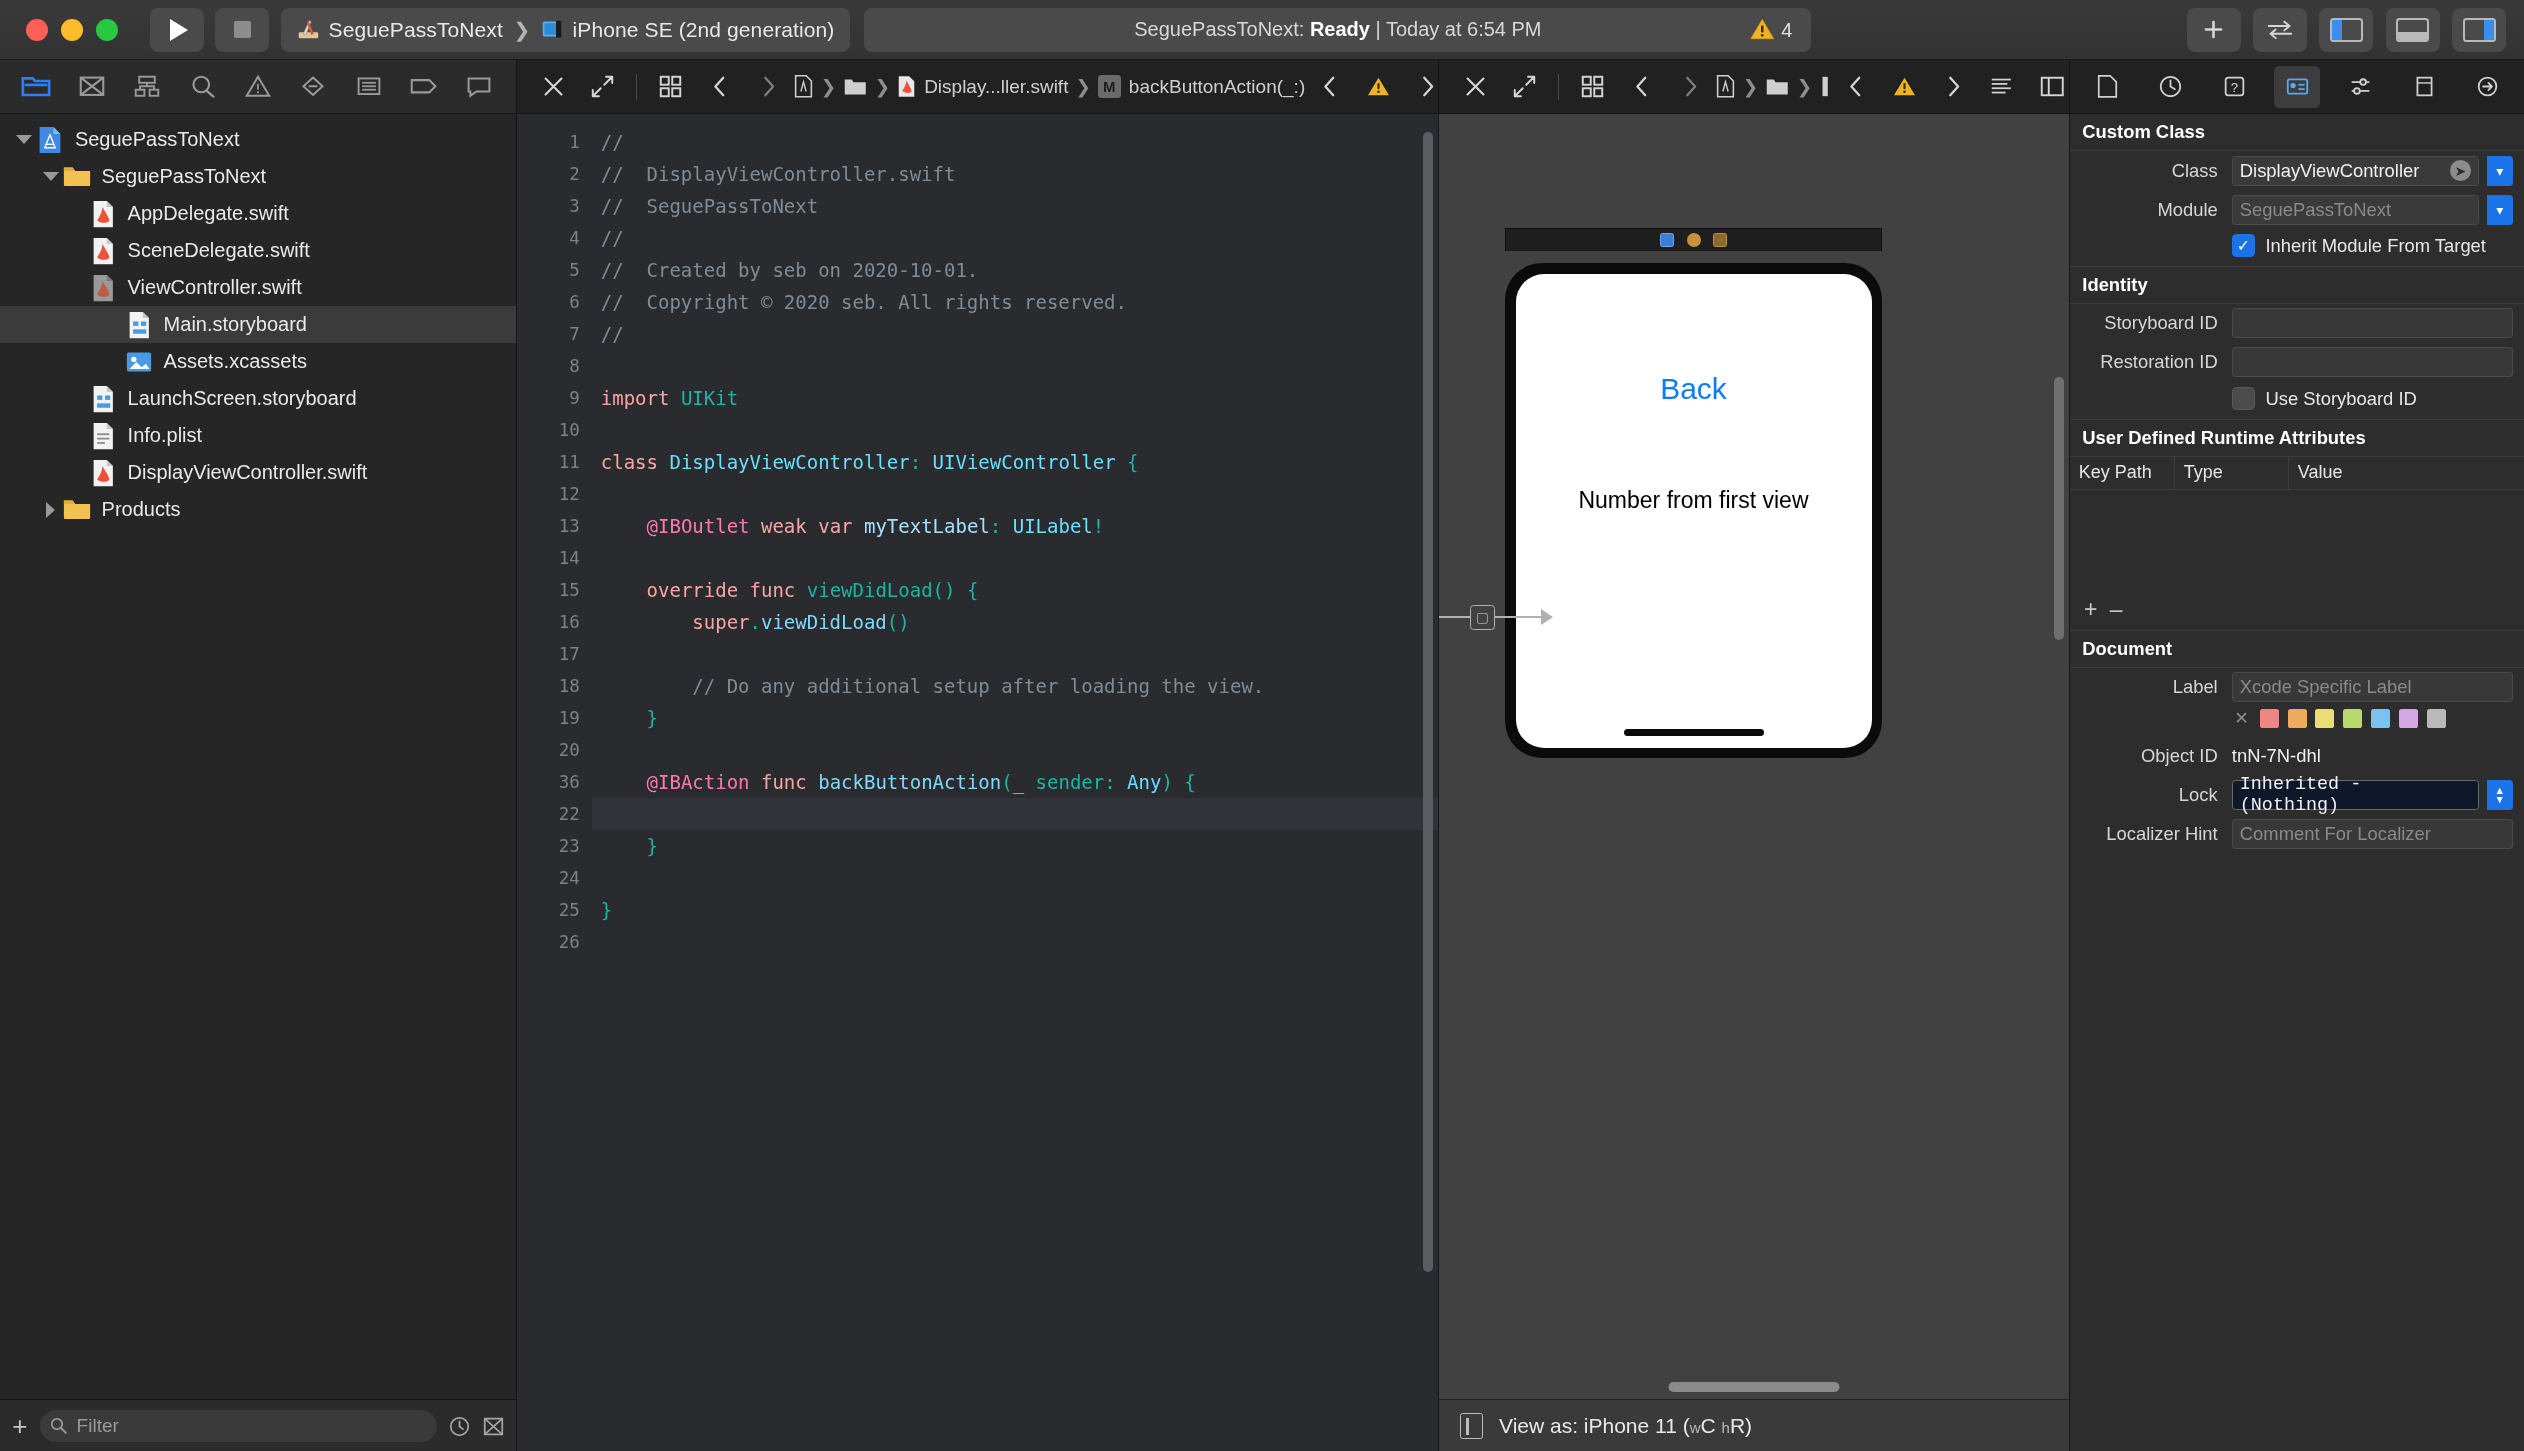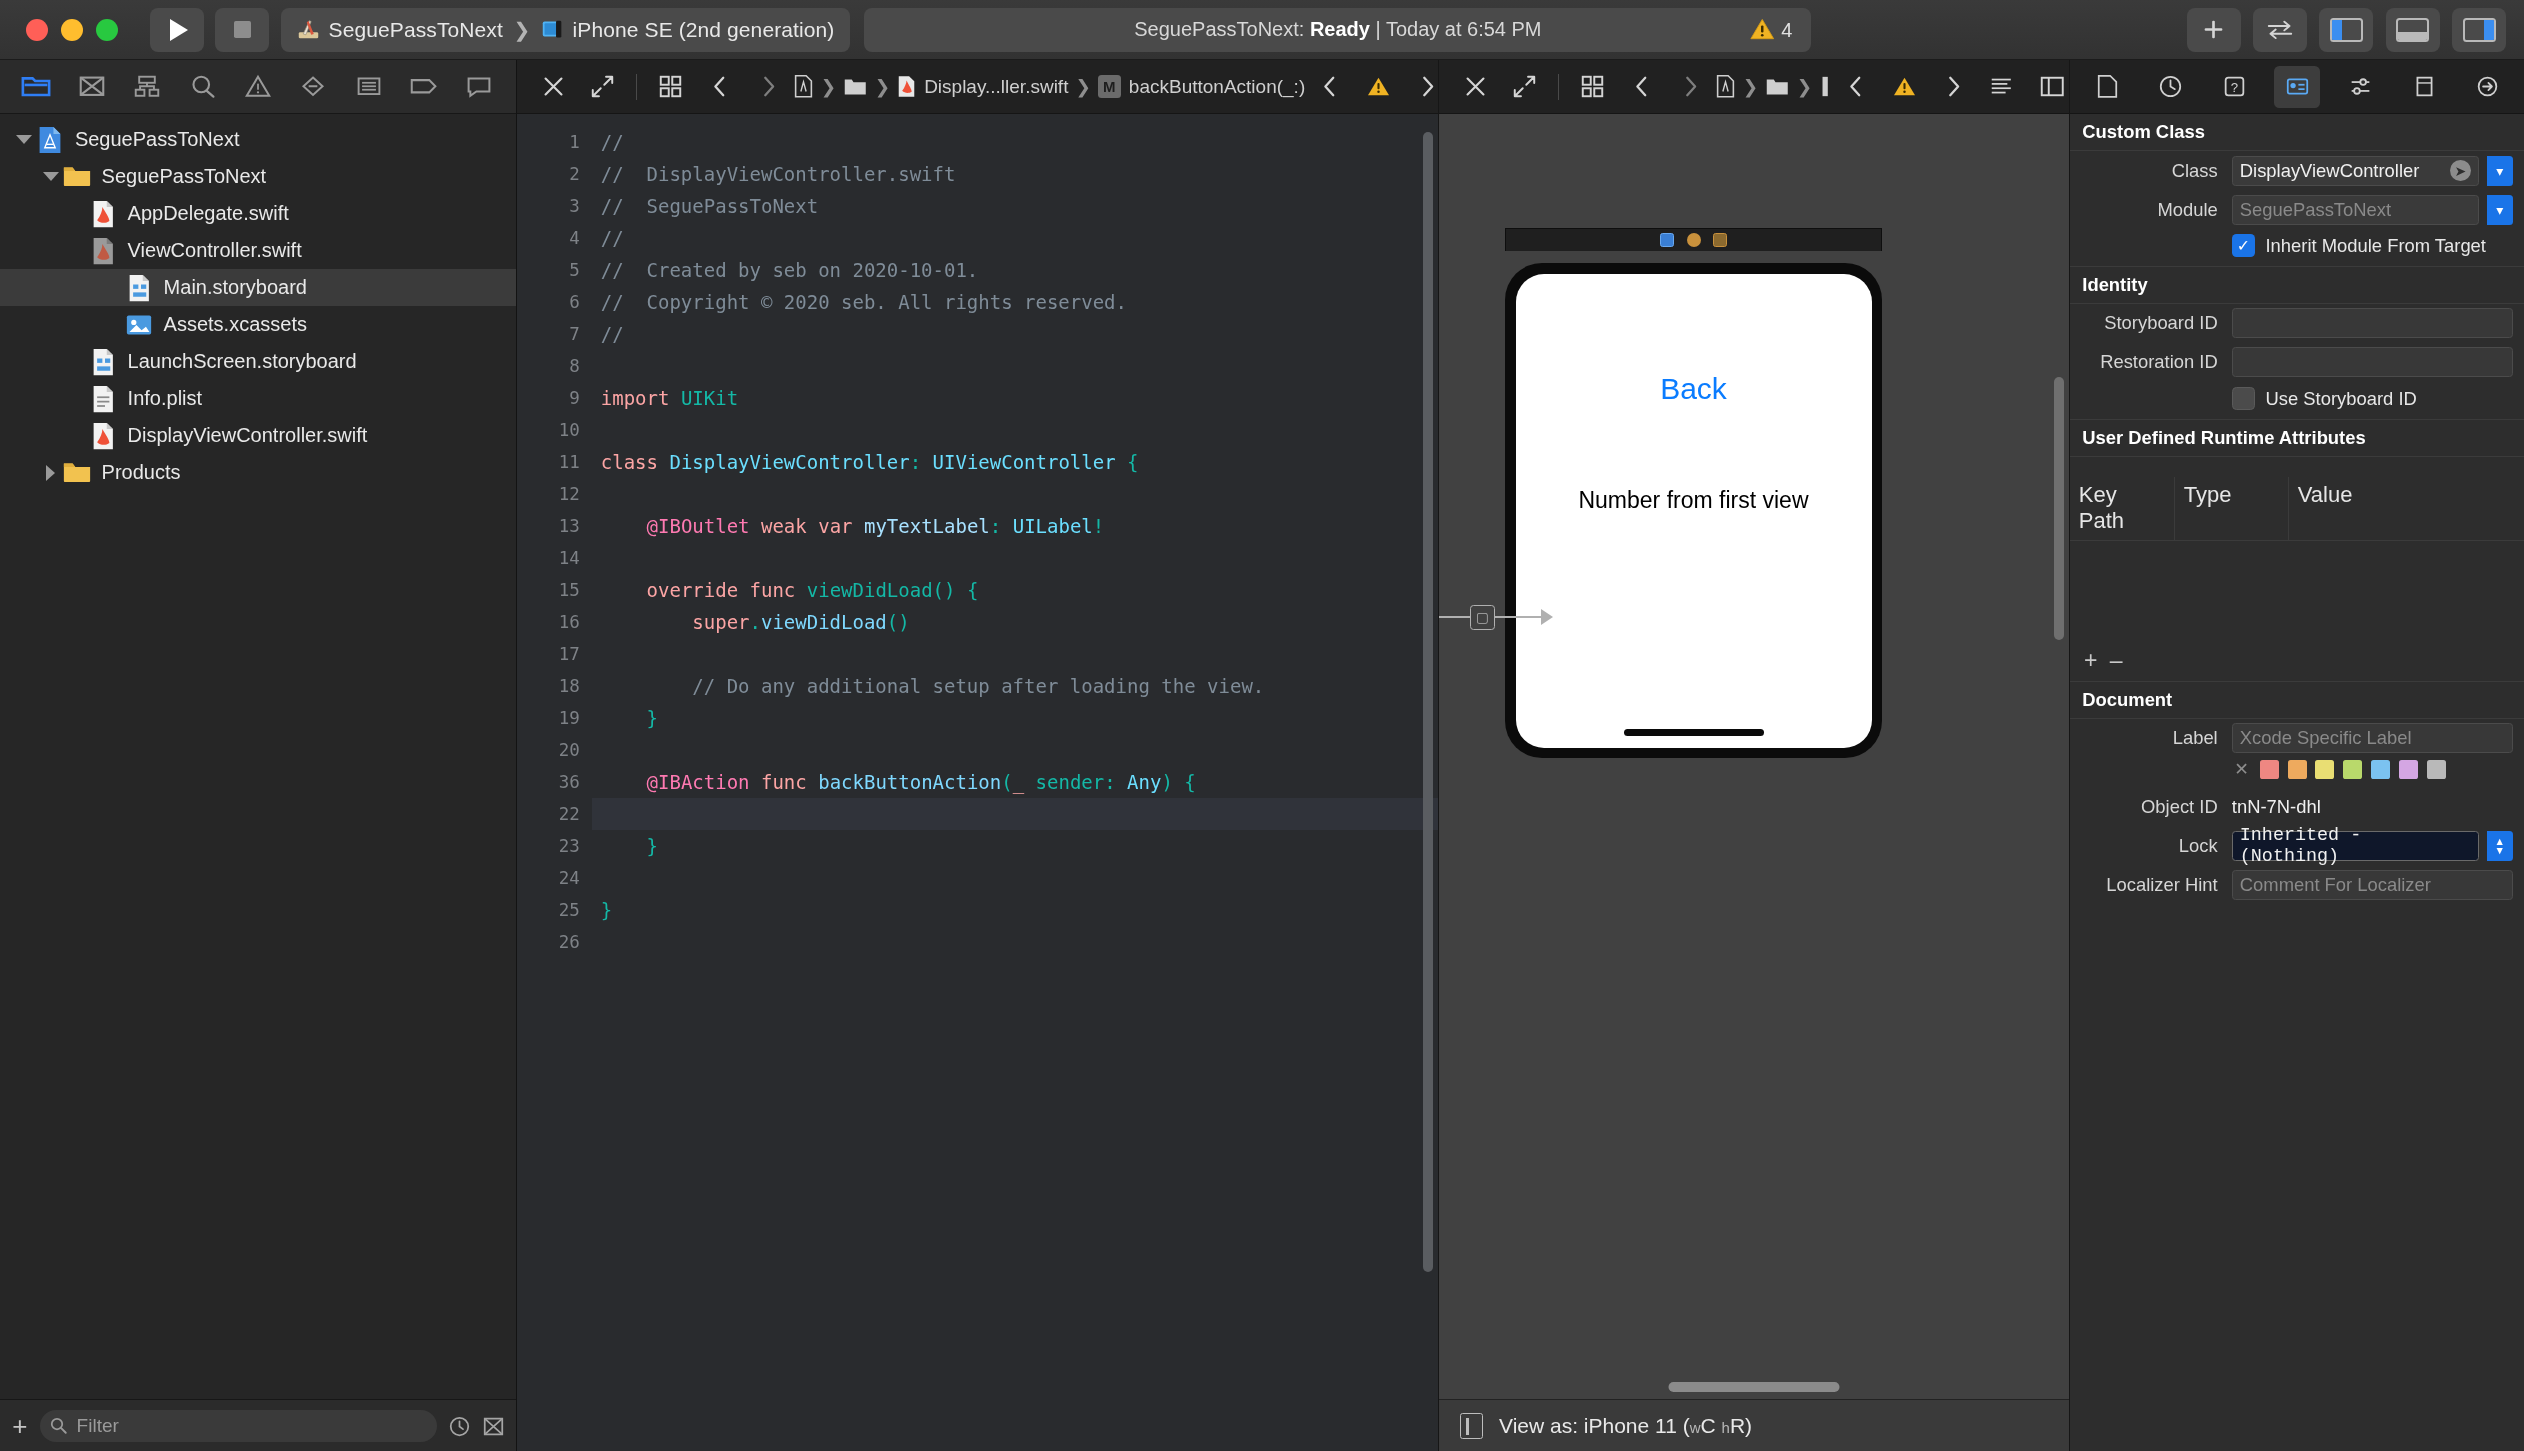--- a/index.html
+++ b/index.html
@@ -311,23 +311,22 @@
     width: 23px; height: 23px; border-radius: 4.4px; background: #1a74e8;
     display: flex; align-items: center; justify-content: center;
     color: #fff; font-size: 16px; flex: 0 0 23px;
   }
   .chk.off { background: #4b4b4b; border: 0.9px solid #5a5a5a; }
   .chkrow { display: flex; align-items: center; gap: 10.5px; padding: 5.3px 12.3px 8.8px 162px; }
   .chkrow .txt { color: #e8e8e8; font-size: 18.4px; }
 
   .udra-head { display: flex; border-bottom: 0.9px solid #3b3b3b; }
   .udra-col {
-    color: #e6e6e6; font-size: 22px; padding: 5.3px 8.8px;
+    color: #e6e6e6; font-size: 18px; padding: 5.3px 8.8px;
     border-right: 0.9px solid #3b3b3b;
-    margin-top: 20px;
   }
   .udra-col.kp { width: 105px; flex: 0 0 105px; }
   .udra-col.ty { width: 114px; flex: 0 0 114px; }
   .udra-col.va { flex: 1 1 auto; border-right: none; }
   .udra-empty { height: 103px; }
   .udra-btns { display: flex; gap: 12.3px; padding: 3.5px 14px 7px; color: #c9c9c9; font-size: 23px; }
 
   .swatches { display: flex; align-items: center; gap: 8.8px; padding: 1.8px 12.3px 8.8px 162px; }
   .sw { width: 19px; height: 19px; border-radius: 2.6px; }
   .sw.x { background: transparent; color: #8d8d8d; font-size: 17.5px; display: flex; align-items: center; justify-content: center; }
@@ -505,20 +504,31 @@
           <div class="row" style="padding-left: 65px;">
             <div class="disc"></div>
             <div class="ficon">
               <svg width="24.5" height="30" viewBox="0 0 28 34">
                 <path d="M3 2 H18 L25 9 V32 H3 Z" fill="#f2f2f2"></path>
                 <path d="M18 2 L25 9 H18 Z" fill="#c9c9c9"></path>
                 <path d="M7 24 C11 19 13 13 13 9 C17 16 21 21 21 25 C17 28 11 28 7 24 Z" fill="#ef5138"></path>
               </svg>
             </div>
             <span>AppDelegate.swift</span>
+          </div>
+          <div class="row" style="padding-left: 65px;">
+            <div class="disc"></div>
+            <div class="ficon">
+              <svg width="24.5" height="30" viewBox="0 0 28 34">
+                <path d="M3 2 H18 L25 9 V32 H3 Z" fill="#f2f2f2"></path>
+                <path d="M18 2 L25 9 H18 Z" fill="#c9c9c9"></path>
+                <path d="M7 24 C11 19 13 13 13 9 C17 16 21 21 21 25 C17 28 11 28 7 24 Z" fill="#ef5138"></path>
+              </svg>
+            </div>
+            <span>SceneDelegate.swift</span>
           </div>
           <div class="row" style="padding-left: 65px;">
             <div class="disc"></div>
             <div class="ficon">
               <svg width="24.5" height="30" viewBox="0 0 28 34">
                 <path d="M3 2 H18 L25 9 V32 H3 Z" fill="#9a9a9a"></path>
                 <path d="M18 2 L25 9 H18 Z" fill="#7a7a7a"></path>
                 <path d="M7 24 C11 19 13 13 13 9 C17 16 21 21 21 25 C17 28 11 28 7 24 Z" fill="#c05a44"></path>
               </svg>
             </div>

